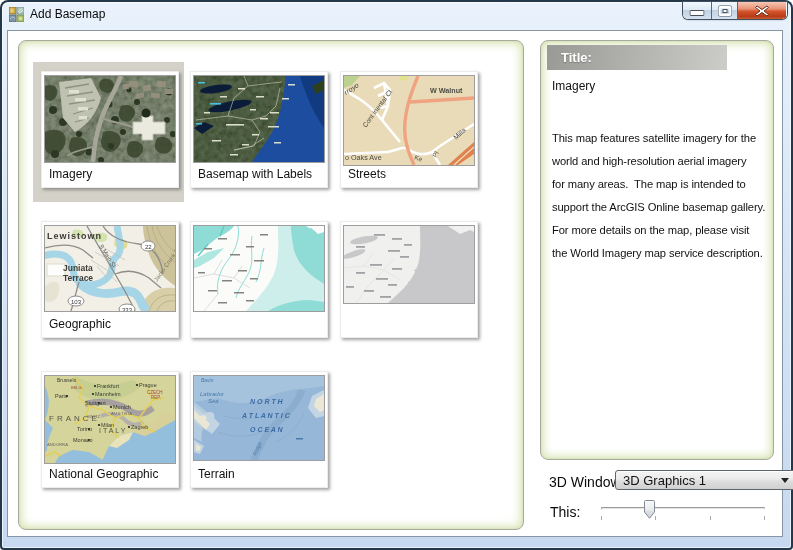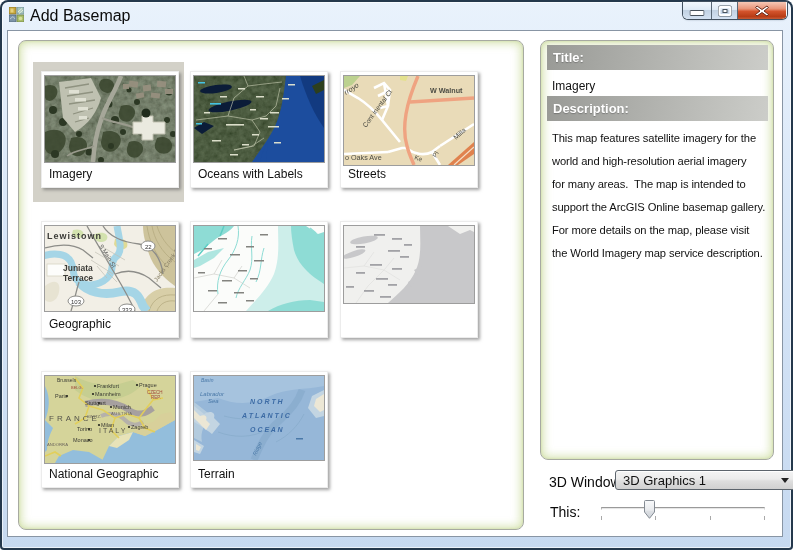--- a/index.html
+++ b/index.html
@@ -6,21 +6,21 @@
   html,body { width:793px; height:550px; overflow:hidden; background:#fff;
     font-family:"Liberation Sans", sans-serif; }
   .window { position:absolute; left:0; top:0; width:793px; height:550px;
     border-radius:8px 8px 4px 4px;
     background:linear-gradient(#e9f2fc, #d6e5f7 45%, #c6d9f0);
     box-shadow:inset 0 0 0 2px #24384c, inset 0 0 0 3px rgba(255,255,255,.65);
   }
   
   .titlebar { position:absolute; left:0; top:0; width:100%; height:30px; }
   .app-icon { position:absolute; left:9px; top:7px; width:15px; height:15px; }
-  .win-title { position:absolute; left:30px; top:7px; font-size:16px; color:#0a0a0a; }
+  .win-title { position:absolute; left:30px; top:7px; font-size:12px; color:#0a0a0a; }
   .caption-group { position:absolute; left:683px; top:2px; width:104px; height:17px;
     display:flex; border-radius:0 0 5px 5px; overflow:hidden;
     box-shadow:0 0 0 1px #42505e, inset 0 0 0 1px rgba(255,255,255,.75), 0 1px 2px rgba(60,80,100,.4); }
   .cap-btn { height:100%; position:relative;
     background:linear-gradient(#f3f8fd, #dfeaf5 45%, #c2d2e3 50%, #d4e2f2 100%); }
   .cap-btn.min { width:28px; }
   .cap-btn.max { width:27px; border-left:1px solid #5a6876; border-right:1px solid #5a6876; }
   .cap-btn.close { width:48px;
     background:linear-gradient(#f6c8b6, #e89478 40%, #d4542c 55%, #b83c16 85%, #c65b36 100%); }
   .cap-btn svg { position:absolute; left:50%; top:50%; transform:translate(-50%,-50%); }
@@ -35,23 +35,23 @@
   
   .cell { position:absolute; width:151px; height:140px; }
   .cell.selected { background:#d3d1c8; }
   .card { position:absolute; left:8px; top:9px; width:138px; height:117px;
     background:#fff; border:1px solid #ececec;
     box-shadow:2px 2px 3px rgba(90,90,90,.55); }
   .thumb { position:absolute; left:3px; top:4px; width:130px; display:block;
     outline:1px solid #9d9d9d; }
   .card-label { position:absolute; left:7px; top:95px; width:126px; font-size:12px; color:#111; }
   
-  .hdr-bar { position:absolute; left:6px; width:221px; height:25px;
+  .hdr-bar { position:absolute; left:6px; width:180px; height:25px;
     background:linear-gradient(100deg, #999a96, #cccdc9);
-    color:#fff; font-size:13px; font-weight:bold; line-height:25px; padding-left:6px;
+    color:#fff; font-size:13px; font-weight:bold; line-height:25px; padding-left:14px;
     text-shadow:0 1px 1px rgba(90,90,90,.55); }
   .title-hdr { top:4px; }
   .desc-hdr { top:54.5px; }
   .title-value { position:absolute; left:11px; top:38px; font-size:12px; color:#111; }
   .desc-text { position:absolute; left:11px; top:86px; width:224px; font-size:11.2px;
     line-height:23px; color:#111; white-space:pre-wrap; letter-spacing:-0.1px; }
   
   .lbl { position:absolute; font-size:14px; color:#0a0a0a; }
   .lbl-3d { left:541px; top:443px; }
   .lbl-zoom { left:542px; top:473px; }
@@ -219,21 +219,21 @@
                 <rect x="48" y="68" width="7" height="1.5"></rect>
               <rect x="88" y="22" width="7" height="1.5"></rect>
                 <rect x="26" y="20" width="7" height="1.5"></rect>
             </g>
             <g fill="#45c4e4">
               <rect x="16" y="27" width="11" height="1.6"></rect>
                 <rect x="4" y="6" width="7" height="1.5"></rect>
               <rect x="2" y="47" width="6" height="1.5"></rect>
             </g>
           </svg>
-          <div class="card-label">Oceans with Labels</div>
+          <div class="card-label">Basemap with Labels</div>
         </div>
       </div>
 
       <div class="cell" style="left:313px;top:21px;">
         <div class="card">
           <svg class="thumb" width="130" height="89" viewBox="0 0 130 89">
             <rect width="130" height="89" fill="#e9dbb8"></rect>
             <path d="M0,0 L16,0 L8,9 L0,12 Z" fill="#bcd18f"></path>
             <path d="M56,0 L64,0 L62,5 L56,4 Z" fill="#e3e18e"></path>
             <path d="M104,89 L130,66 L130,78 L114,89 Z" fill="#e0824e"></path>
@@ -482,23 +482,20 @@
         </div>
       </div>
 
     </div>
 
     <div class="panel info-panel">
       <div class="hdr-bar title-hdr">
         <span>Title:</span>
       </div>
       <div class="title-value">Imagery</div>
-      <div class="hdr-bar desc-hdr">
-        <span>Description:</span>
-      </div>
       <div class="desc-text">This map features satellite imagery for the
 world and high-resolution aerial imagery
 for many areas.  The map is intended to
 support the ArcGIS Online basemap gallery.
 For more details on the map, please visit
 the World Imagery map service description.</div>
     </div>
 
     <div class="lbl lbl-3d">3D Window:</div>
     <div class="combo">

